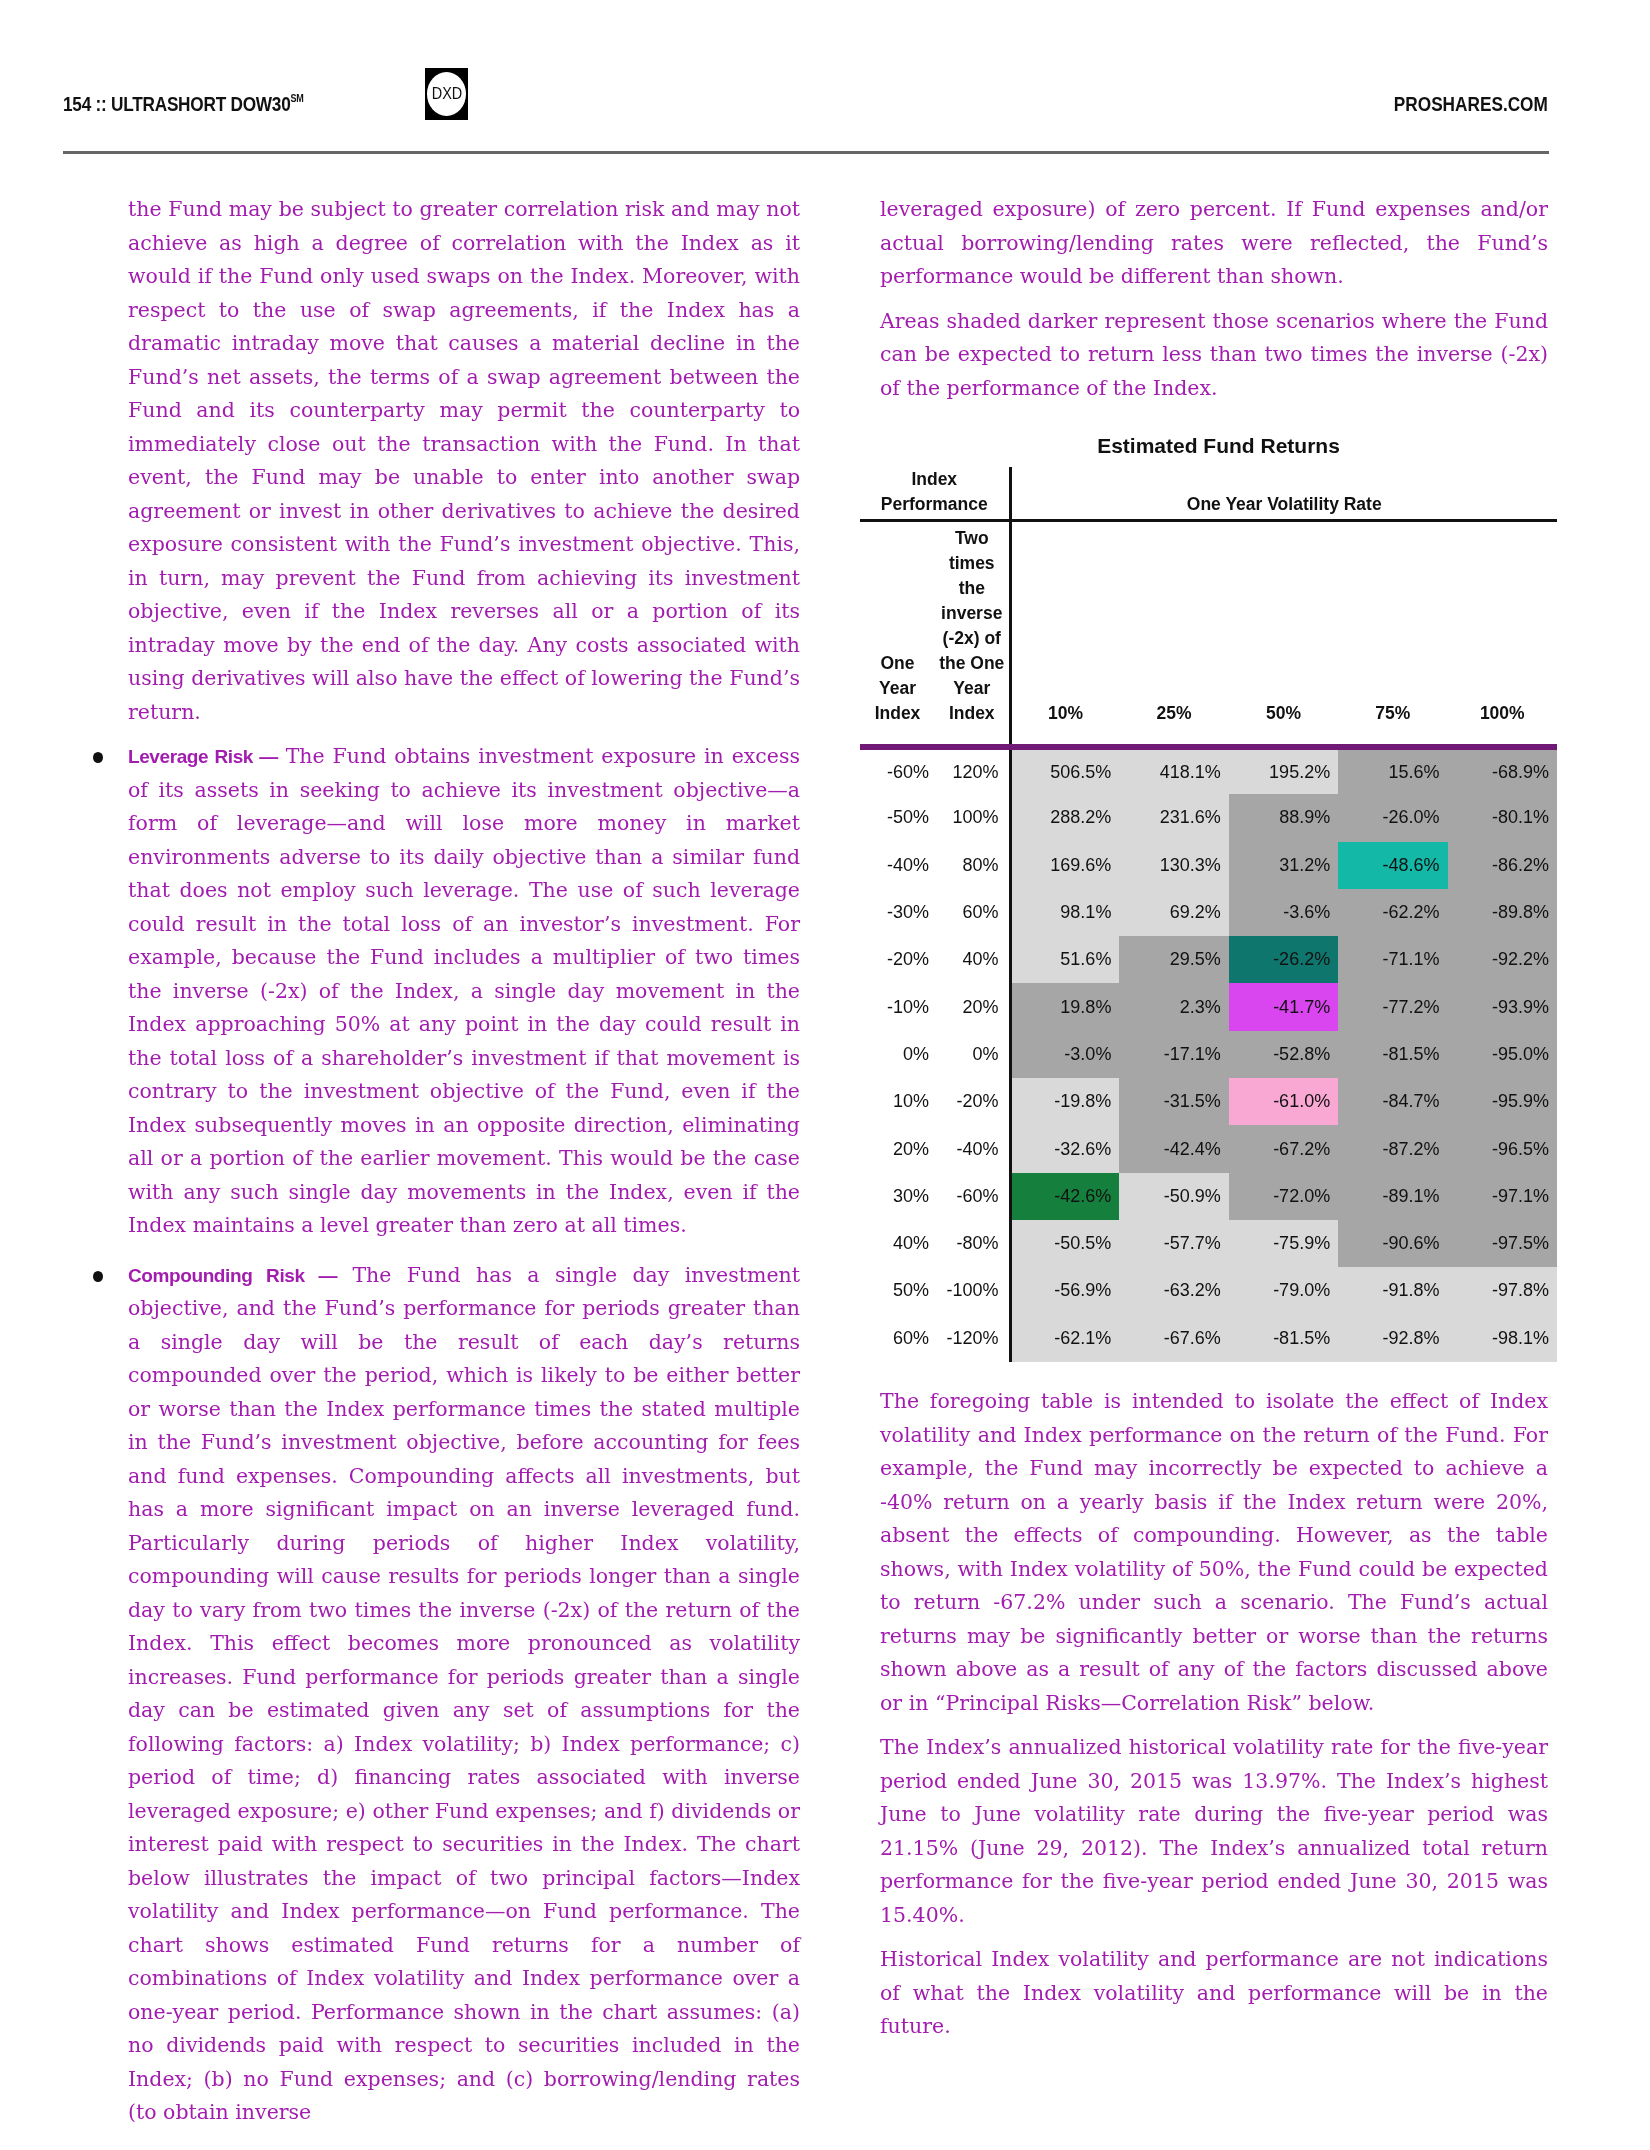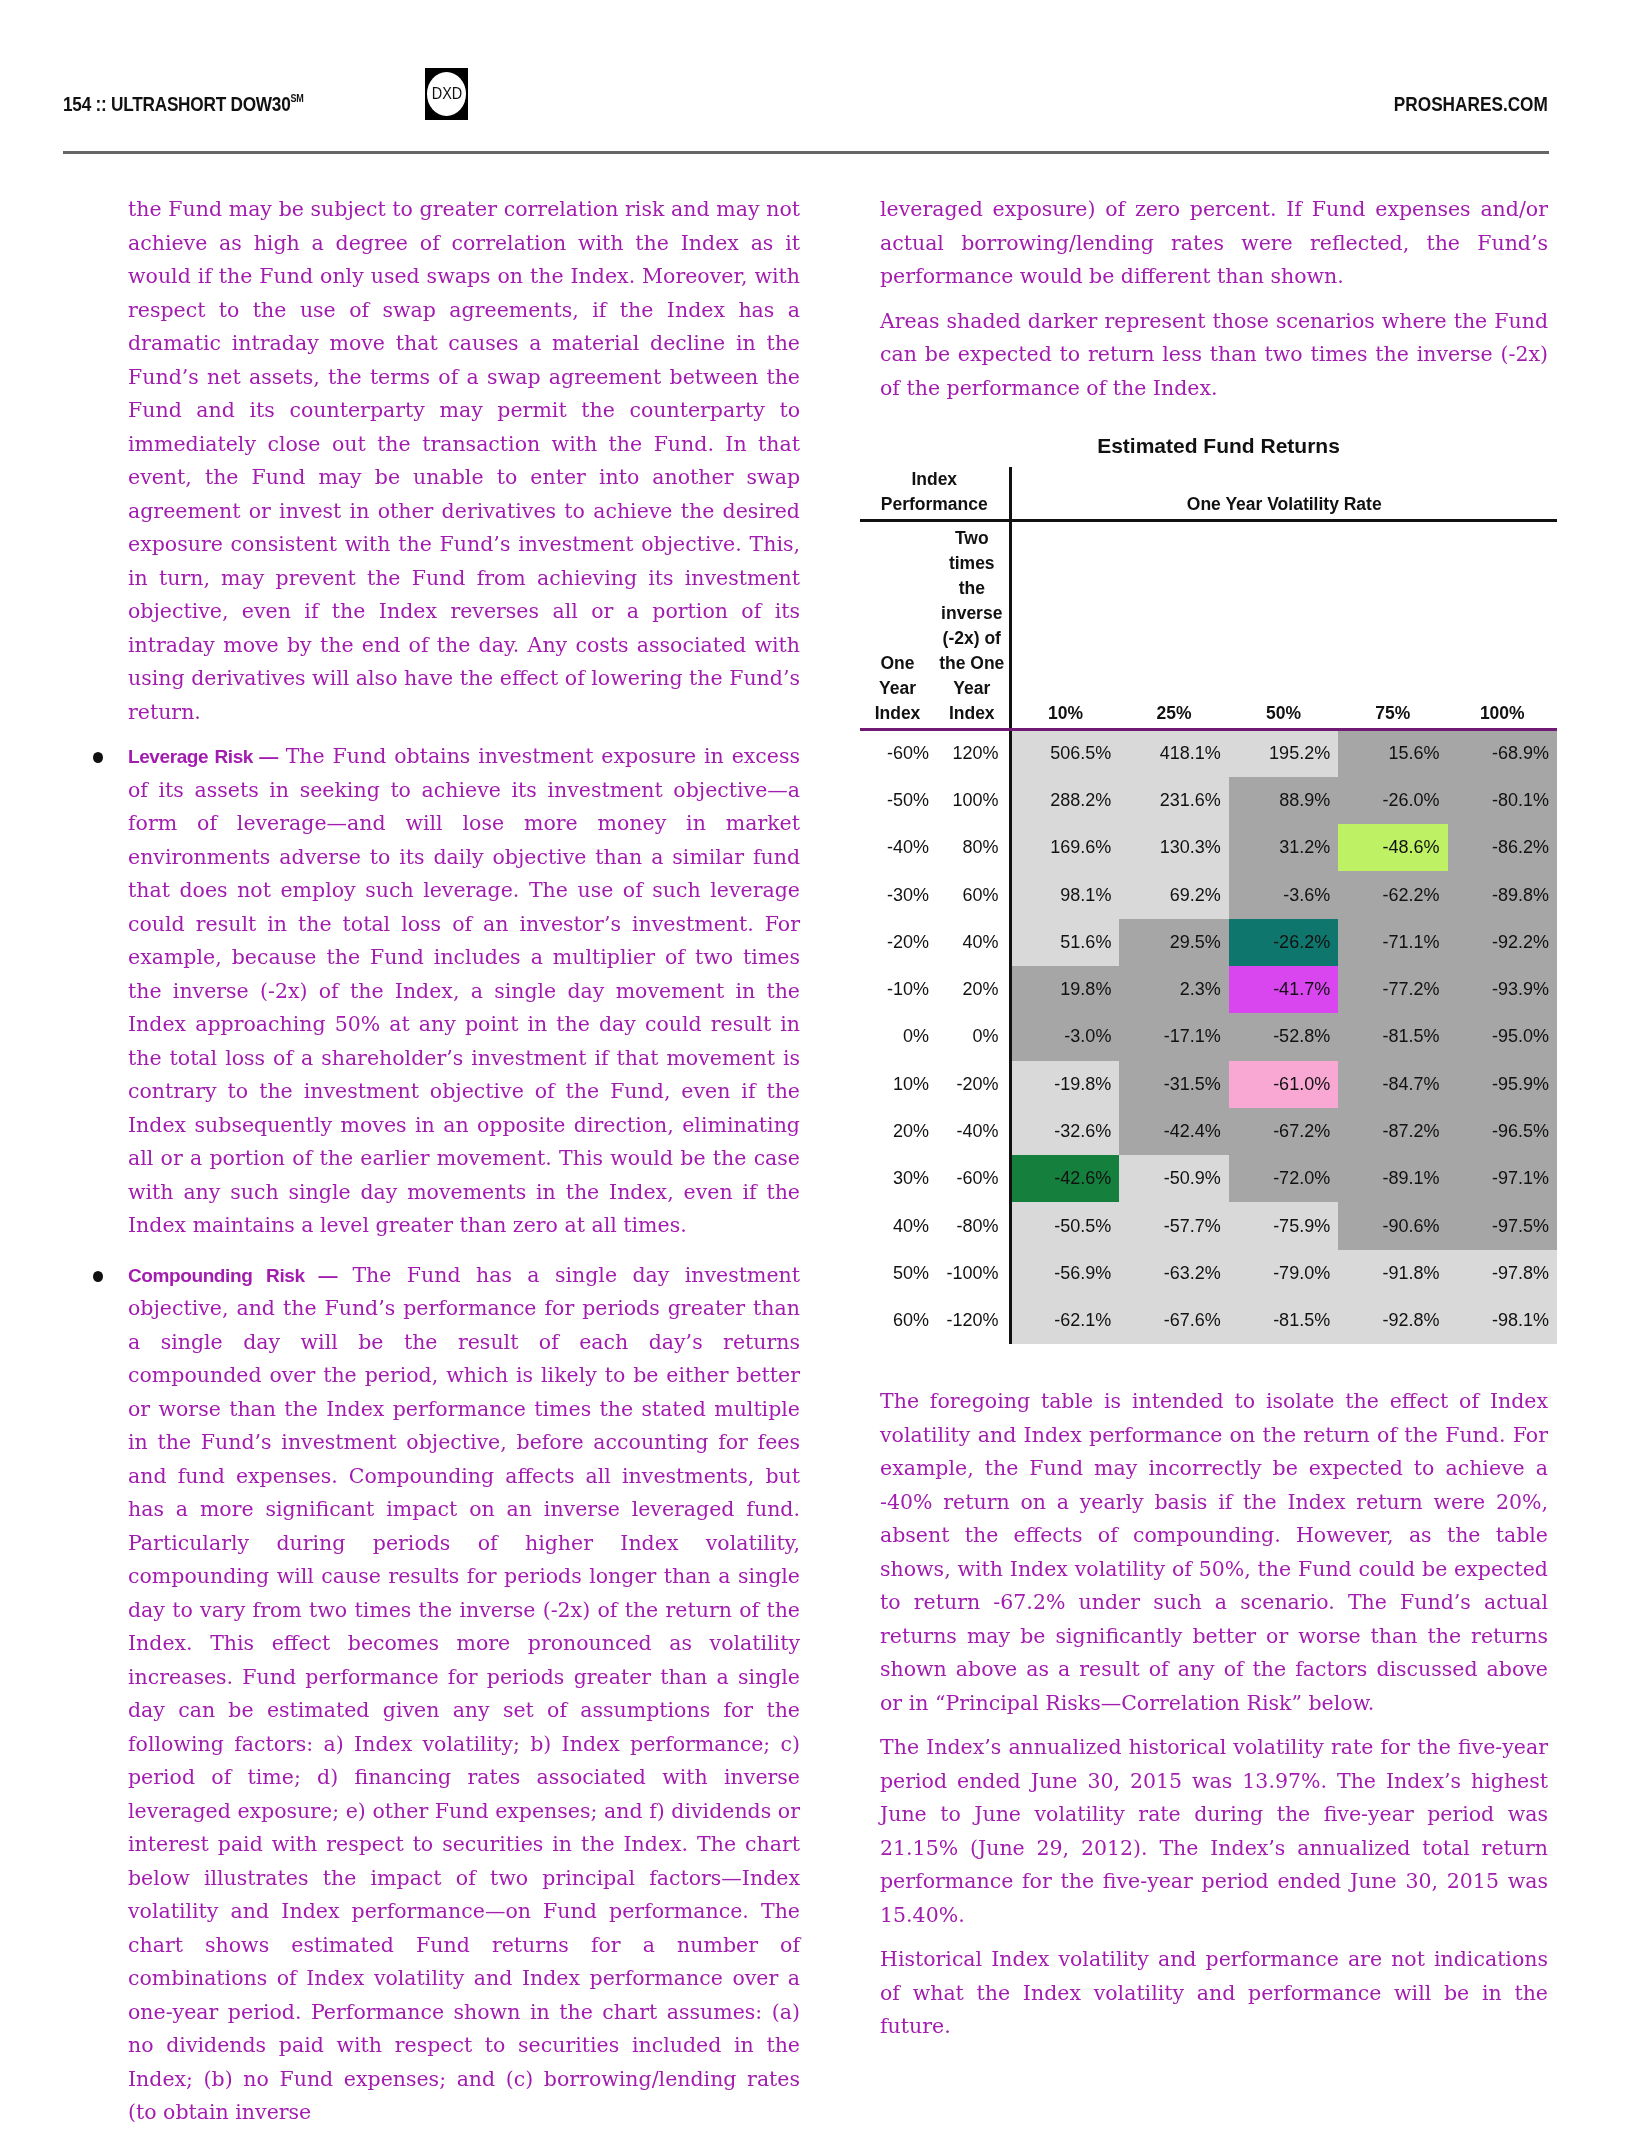--- a/index.html
+++ b/index.html
@@ -25,21 +25,21 @@
 
   
   .tbl-wrap { position: absolute; left: 860px; top: 425px; width: 697px; }
   .tbl-title { text-align: center; font-family: "Liberation Sans", sans-serif; font-weight: bold; font-size: 21px; height: 42px; line-height: 42px; padding-left: 20px; }
   table.ret { border-collapse: collapse; width: 697px; font-family: "Liberation Sans", sans-serif; table-layout: fixed; }
   table.ret th { font-weight: bold; font-size: 17.5px; line-height: 25px; vertical-align: bottom; color: #111; }
   table.ret td { font-size: 18px; height: 47.3px; text-align: right; color: #111; }
   .c1 { width: 75px; } .c2 { width: 75px; }
   .vsep { border-left: 3px solid #111; }
   .hrow1 th { border-bottom: 3px solid #111; padding-bottom: 2px; }
-  .hrow2 th { border-bottom: 3px solid #701a75; padding-bottom: 2px; }
+  .hrow2 th { border-bottom: 6px solid #701a75; padding-bottom: 18px; }
   table.ret td.idx { padding-right: 6px; }
   table.ret td.idx2 { padding-right: 10px; }
   table.ret td.v { padding-right: 8px; }
   td.light { background: #d9d9d9; }
   td.dark { background: #a6a6a6; padding-left: 16px; }
   th.center { text-align: center; }
 </style>
 </head>
 <body>
 
@@ -120,21 +120,21 @@
           <td class="v dark" style="background: rgb(166, 166, 166);">88.9%</td>
           <td class="v dark" style="background: rgb(166, 166, 166);">-26.0%</td>
           <td class="v dark" style="background: rgb(166, 166, 166);">-80.1%</td>
         </tr>
         <tr>
           <td class="idx">-40%</td>
           <td class="idx2">80%</td>
           <td class="v light vsep" style="background: rgb(217, 217, 217);">169.6%</td>
           <td class="v light" style="background: rgb(217, 217, 217);">130.3%</td>
           <td class="v dark" style="background: rgb(166, 166, 166);">31.2%</td>
-          <td class="v dark" style="background: #bef264;">-48.6%</td>
+          <td class="v dark" style="background: #14b8a6;">-48.6%</td>
           <td class="v dark" style="background: rgb(166, 166, 166);">-86.2%</td>
         </tr>
         <tr>
           <td class="idx">-30%</td>
           <td class="idx2">60%</td>
           <td class="v light vsep" style="background: rgb(217, 217, 217);">98.1%</td>
           <td class="v light" style="background: rgb(217, 217, 217);">69.2%</td>
           <td class="v dark" style="background: rgb(166, 166, 166);">-3.6%</td>
           <td class="v dark" style="background: rgb(166, 166, 166);">-62.2%</td>
           <td class="v dark" style="background: rgb(166, 166, 166);">-89.8%</td>

